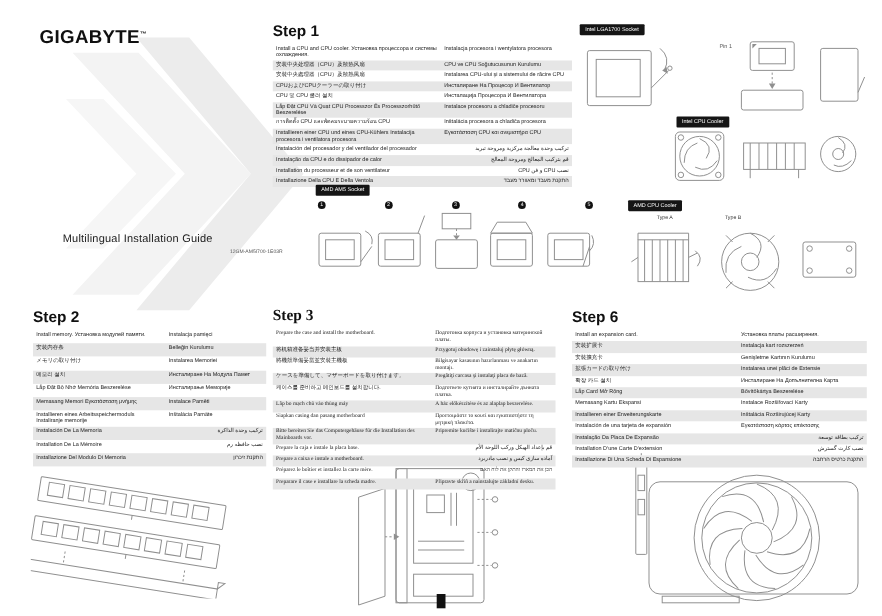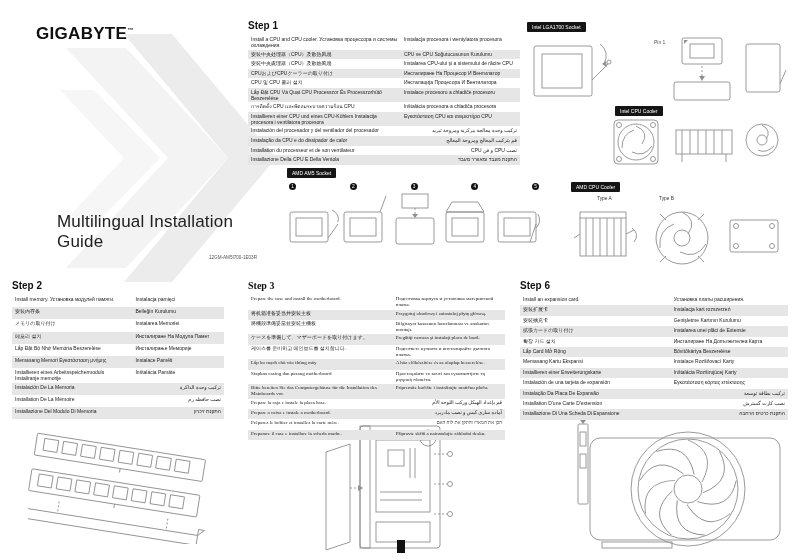--- a/index.html
+++ b/index.html
@@ -8,30 +8,30 @@
 
   
   .logo{position:absolute;left:36px;top:24px;font-size:17px;font-weight:bold;letter-spacing:.3px;color:#101010;z-index:2;}
   .logo sup{font-size:6px;font-weight:bold;}
 
   
   .deco{position:absolute;left:60px;top:30px;z-index:0;}
 
   
   .title-wrap{position:absolute;left:57px;top:212px;width:200px;z-index:1;}
-  .page-title{font-size:17px;font-weight:normal;color:#202020;margin:0;letter-spacing:.2px;}
+  .page-title{font-size:10px;font-weight:normal;color:#202020;margin:0;letter-spacing:.2px;}
   .part-code{margin-top:3px;text-align:right;font-size:4.6px;color:#555;}
 
   
   .step{position:absolute;z-index:1;}
   .step1{left:248px;top:20px;width:272px;}
-  .step2{left:12px;top:280px;width:212px;}
+  .step2{left:30px;top:280px;width:212px;}
   .step3{left:248px;top:280px;width:257px;font-family:Liberation Serif, serif;}
   .step4{left:520px;top:280px;width:268px;}
-  .step-title{font-size:10px;font-weight:bold;margin:0 0 4px 0;color:#101010;}
+  .step-title{font-size:14px;font-weight:bold;margin:0 0 4px 0;color:#101010;}
   .rows{display:flex;flex-direction:column;}
   .row{display:flex;}
   .step1 .row{min-height:9.6px;}
   .step2 .row{min-height:12.2px;}
   .step3 .row,.step4 .row{min-height:10.4px;}
   .rows div.row:nth-of-type(even){background:#e6e6e6;}
   .cell{font-size:5px;line-height:1.25;padding:1px 3px;unicode-bidi:plaintext;text-align:start;color:#1c1c1c;}
   .cell.left{flex:0 0 54%;}
   .cell.right{flex:1;}
 

